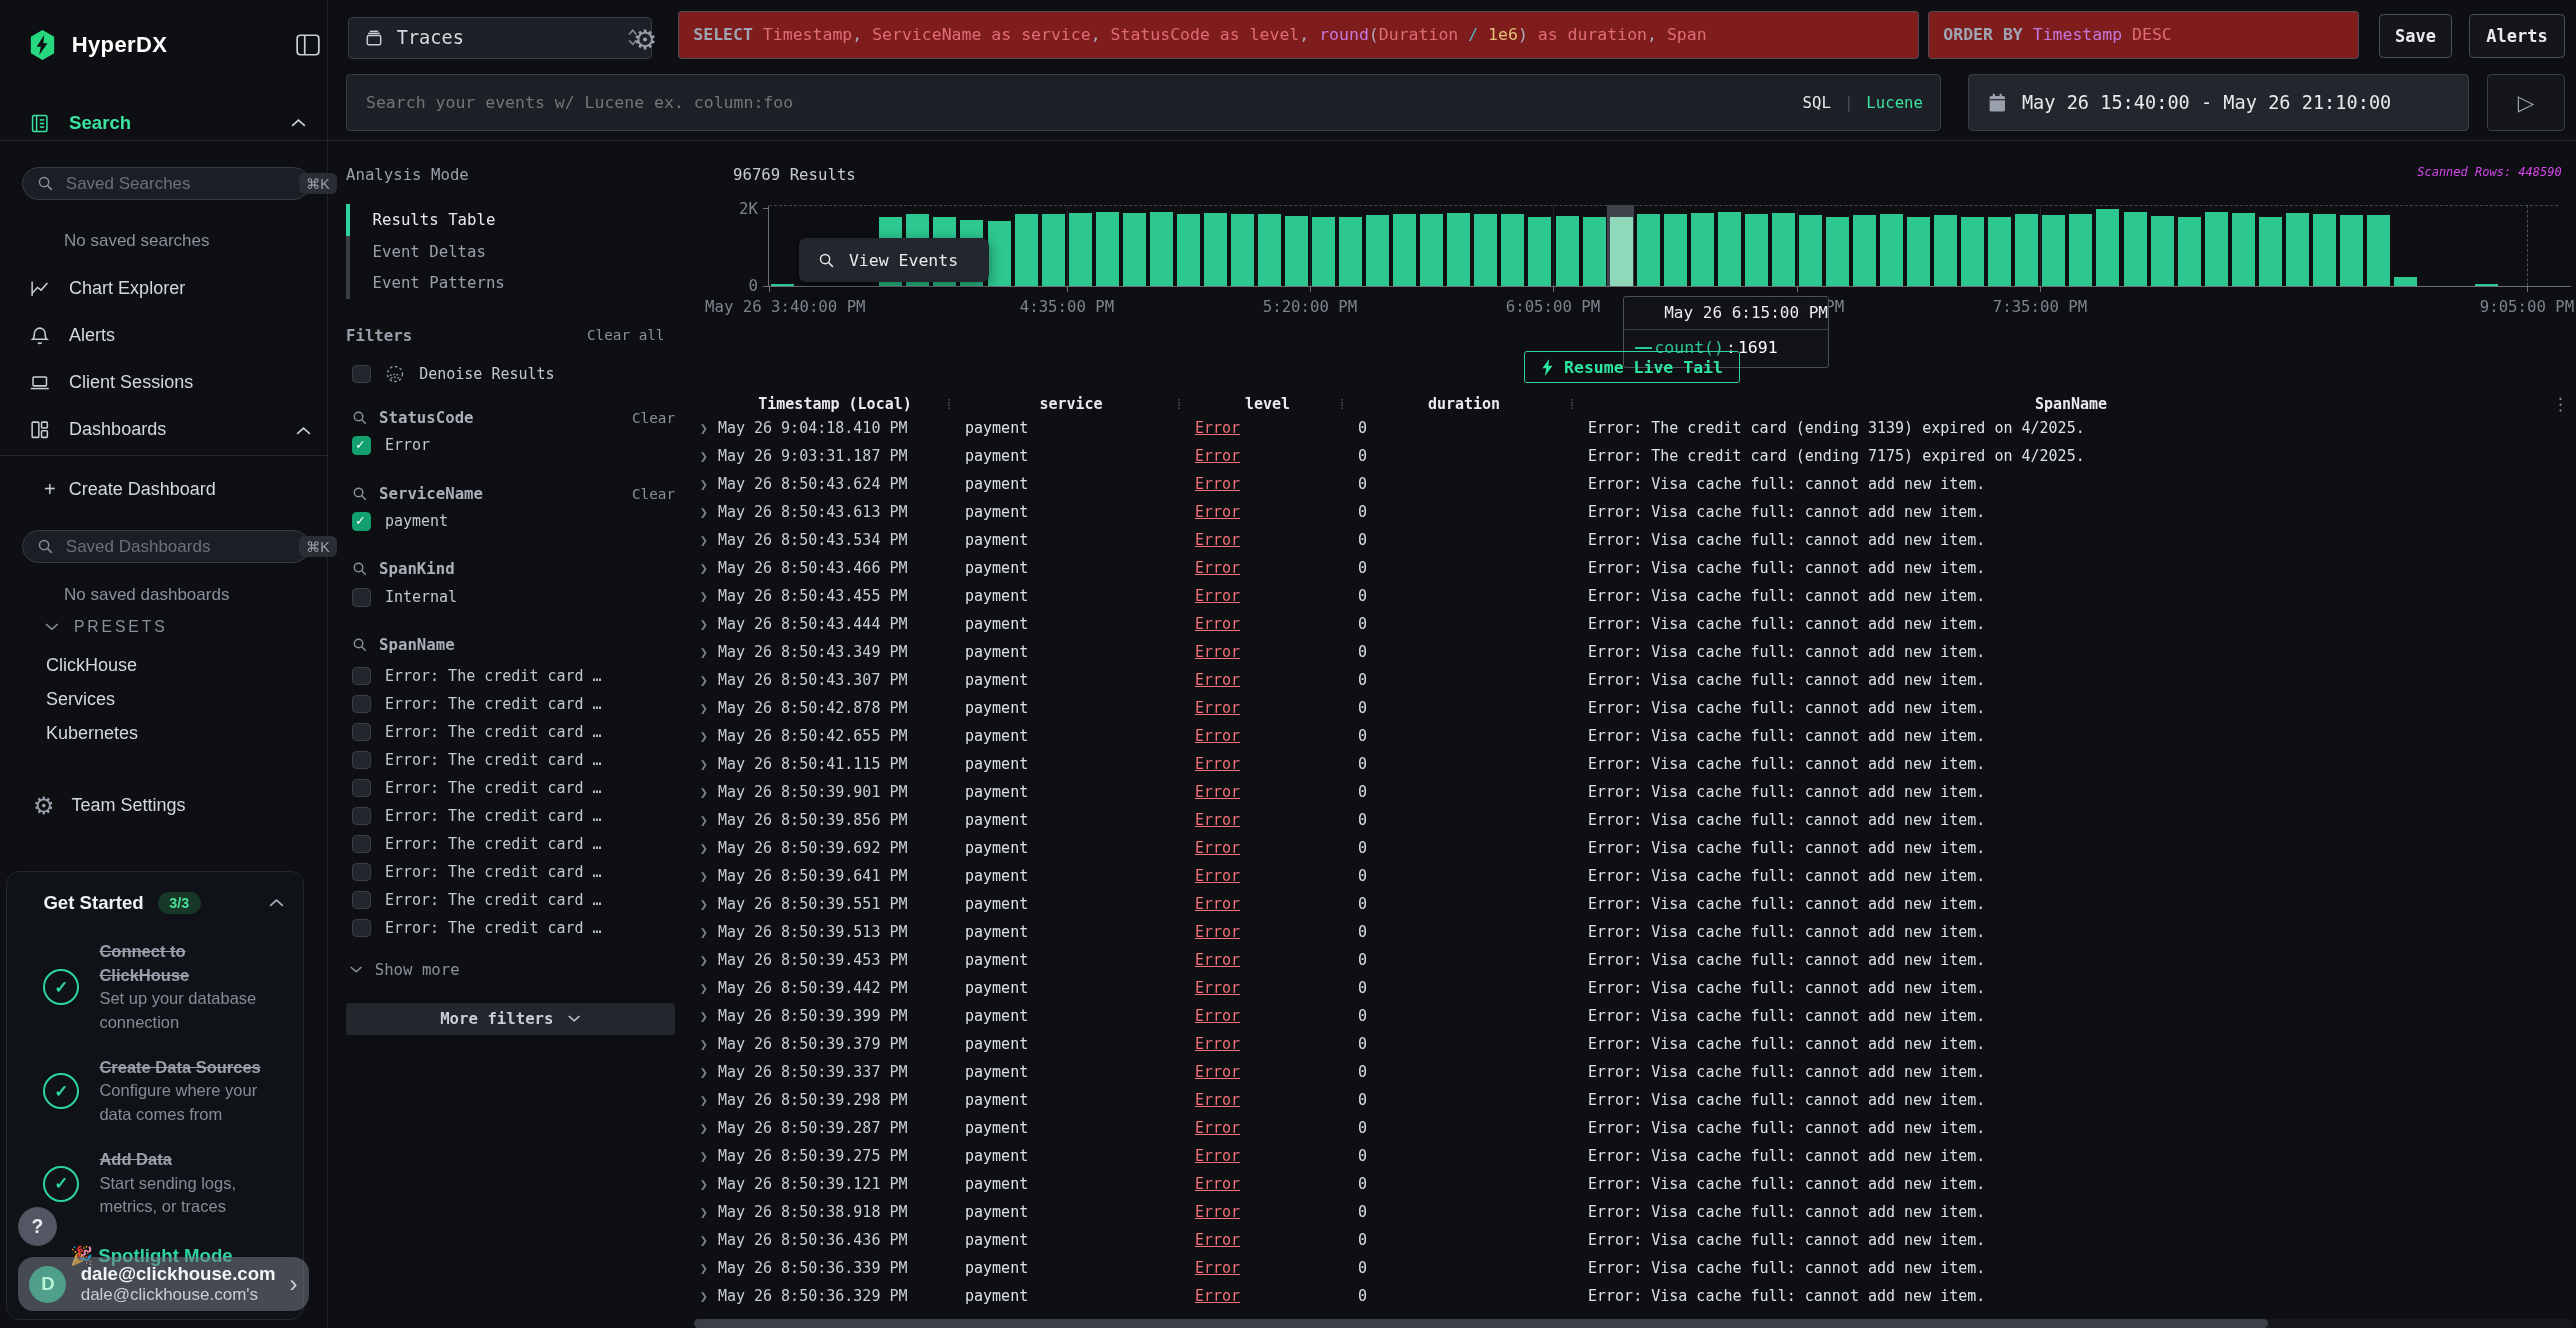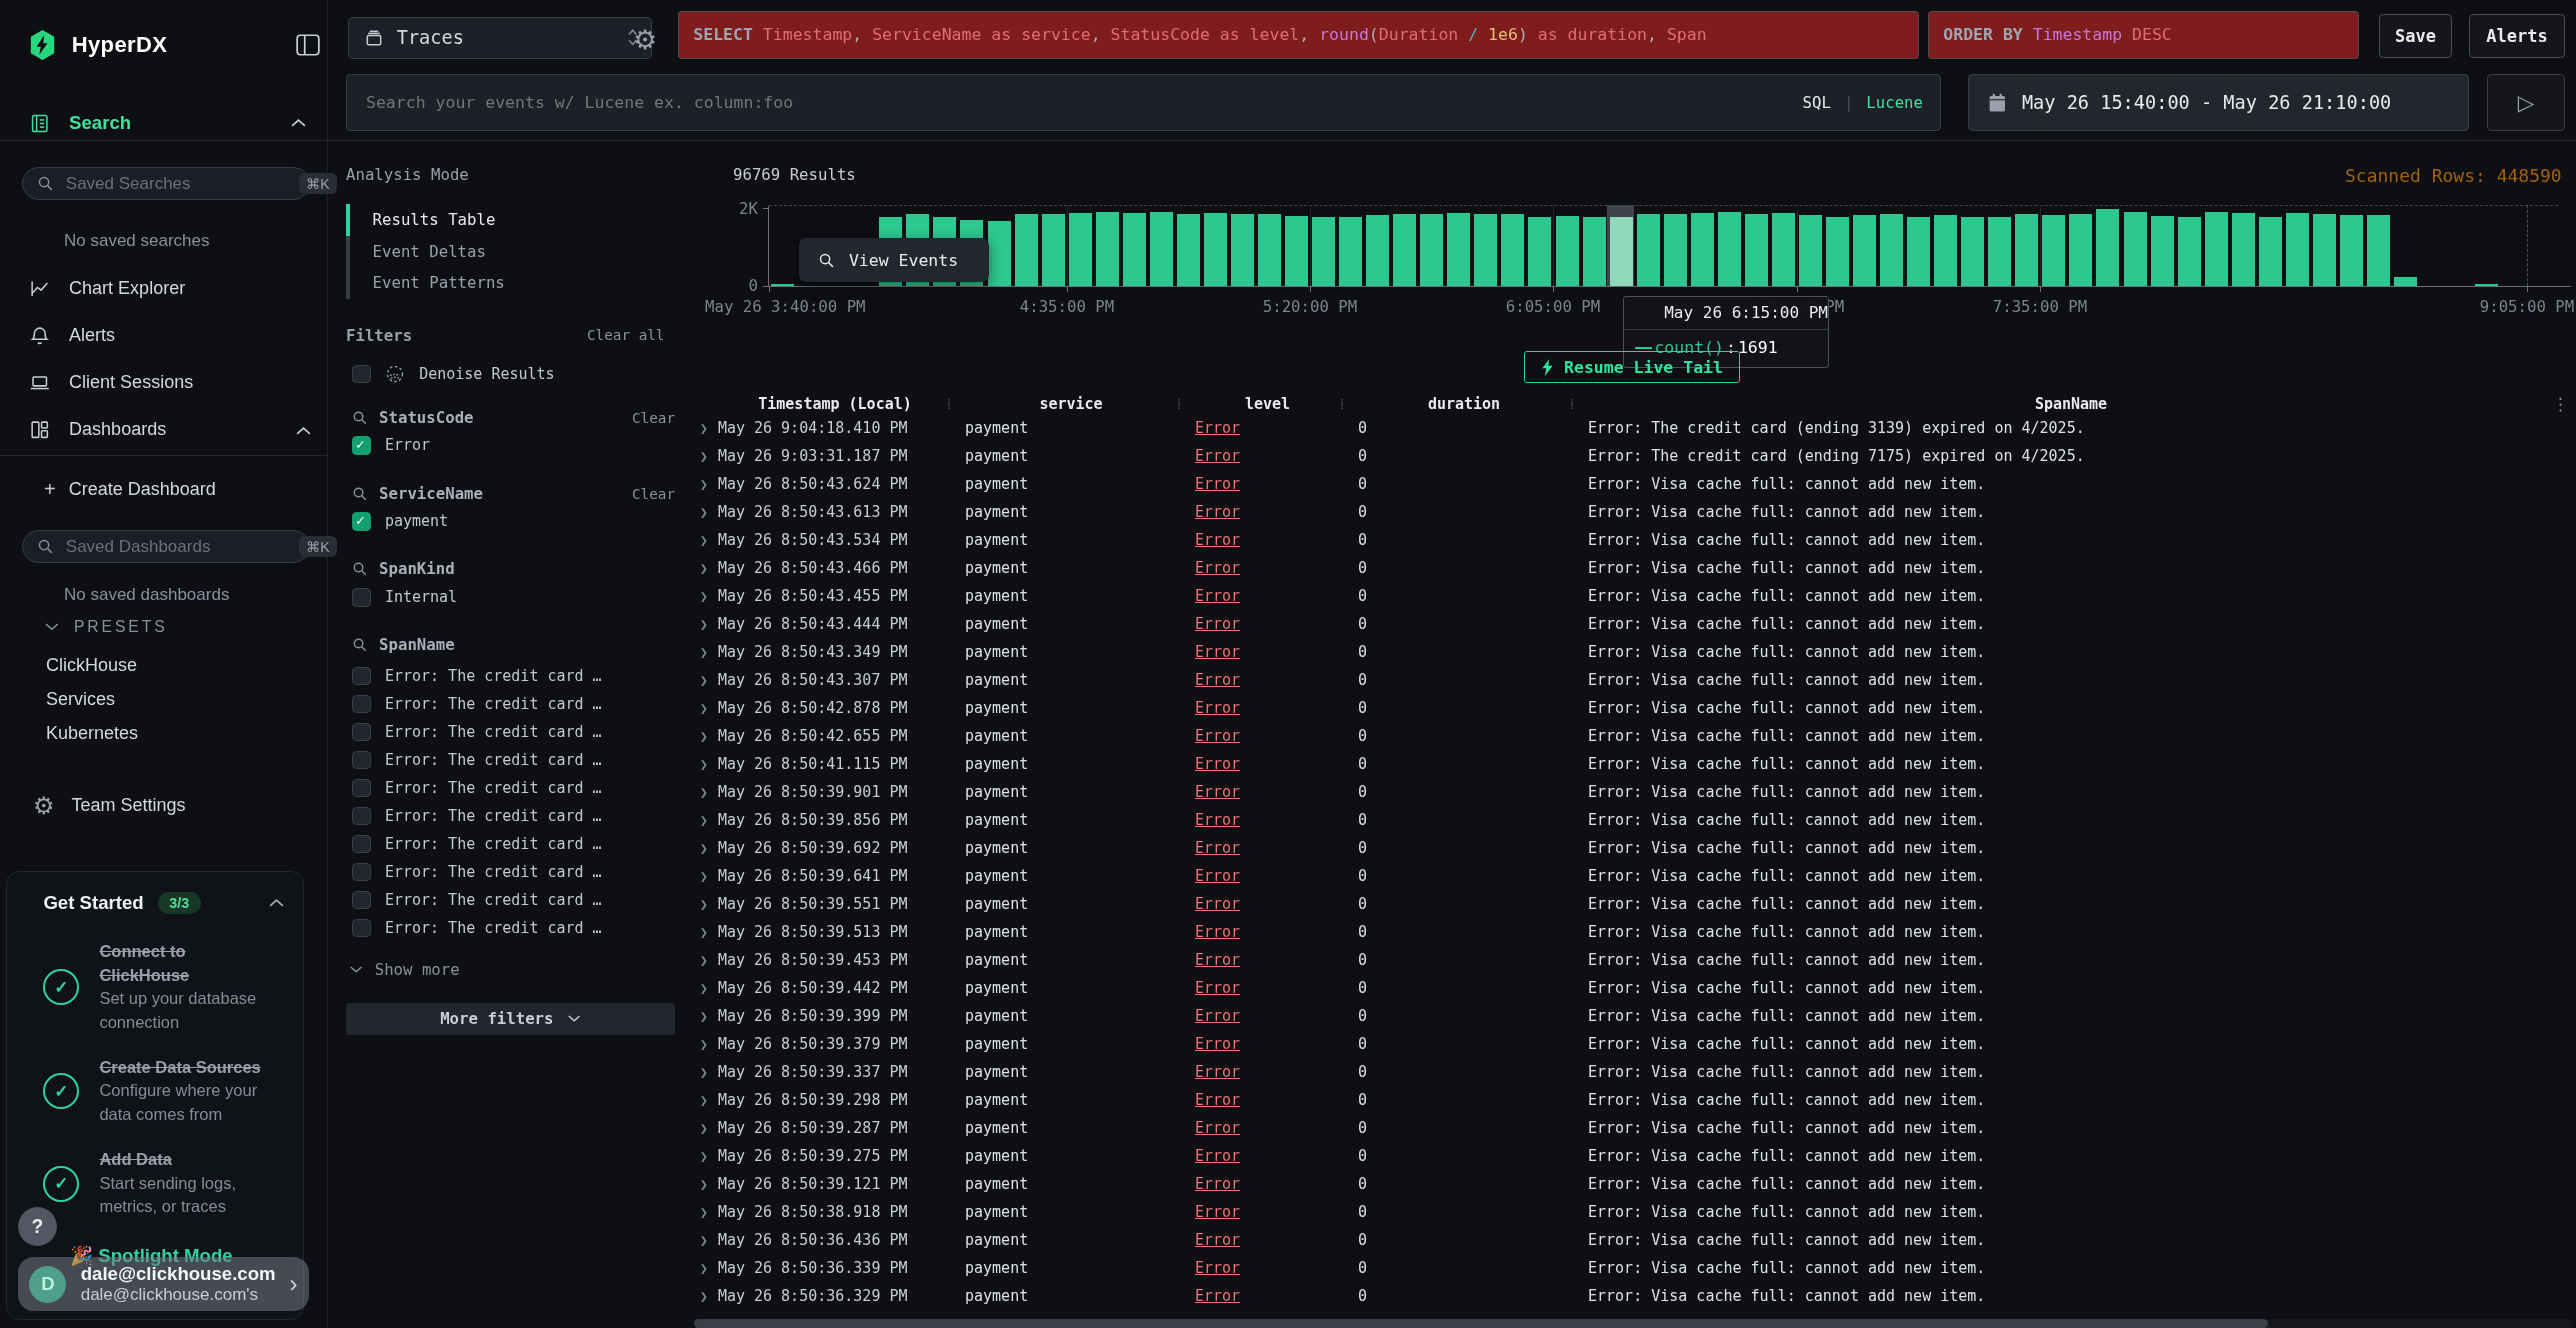--- a/index.html
+++ b/index.html
@@ -446,21 +446,21 @@
   <div class="abs flex mono" style="left:346px;top:1003px;width:329px;height:31.5px;background:#23262c;border-radius:3.6px;justify-content:center;gap:13px;cursor:pointer;">
     <span style="color:#c9ced6;font-size:15.7px;font-weight:bold;">More filters</span>
     <span class="icon">
       <svg width="14.3" height="8.6" viewBox="0 0 24 14" fill="none" stroke="#c9ced6" stroke-width="2.4">
           <polyline points="3,3 12,11 21,3"></polyline>
         </svg>
     </span>
   </div>
 
   <div class="abs mono" style="left:733px;top:165px;font-size:15.7px;color:#c9cdd3;">96769 Results</div>
-  <div class="abs mono" style="right:14.3px;top:165px;font-size:18px;color:#a16207;">Scanned Rows: 448590</div>
+  <div class="abs mono" style="right:14.3px;top:165px;font-size:12px;color:#d946ef;font-style:italic;">Scanned Rows: 448590</div>
 
   <div class="abs mono" style="left:721px;top:199px;width:37px;text-align:right;font-size:15.7px;color:#7d828c;">2K</div>
   <div class="abs mono" style="left:721px;top:276px;width:37px;text-align:right;font-size:15.7px;color:#7d828c;">0</div>
   <div class="abs" style="left:763px;top:208px;width:5.7px;height:1.4px;background:#6b7079;"></div>
   <div class="abs" style="left:763px;top:286px;width:5.7px;height:1.4px;background:#6b7079;"></div>
   <div class="abs" style="left:768px;top:206px;width:1.4px;height:81px;background:#6b7079;"></div>
   <div class="abs" style="left:769px;top:205px;width:1789px;border-top:1.4px dashed #42464e;"></div>
 
   <div class="abs" id="chart-plot" style="left:769px;top:205px;width:1796px;height:81px;">
       <div class="hoverband" style="left: 838px;"></div>

